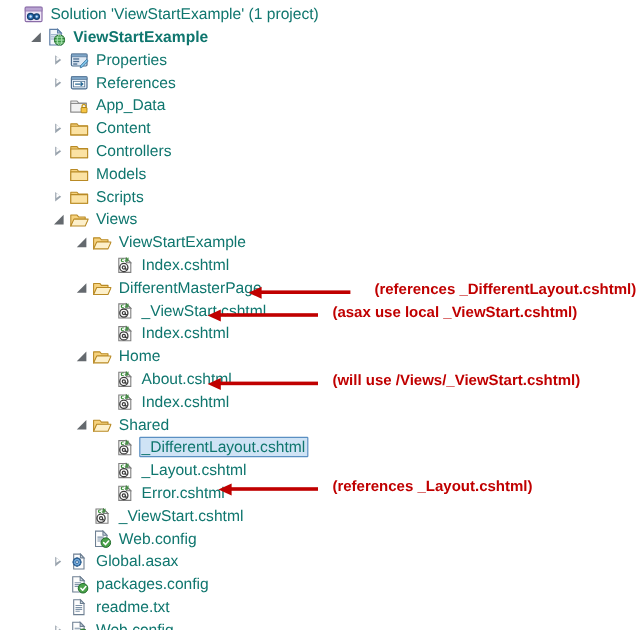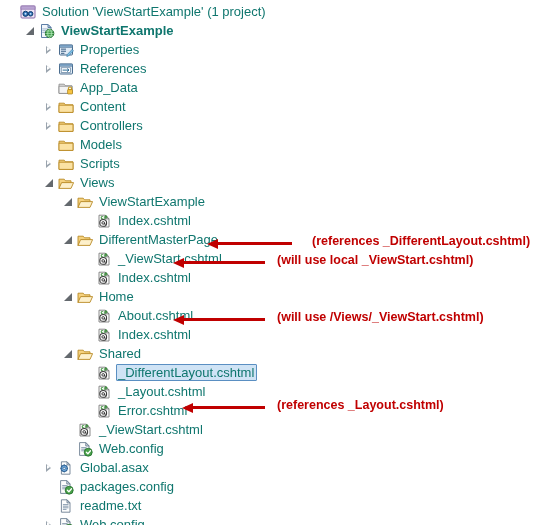--- a/index.html
+++ b/index.html
@@ -482,21 +482,21 @@
 <div id="annotations">
     <div class="arrow" style="left: 207px; top: 238px; width: 85px;">
       <div class="head"></div>
       <div class="shaft" style="width: 76px;"></div>
     </div>
     <div class="anno" style="left: 300px; top: 234px; margin-left: 12px;">(references _DifferentLayout.cshtml)</div>
     <div class="arrow" style="left: 173px; top: 257px; width: 92px;">
       <div class="head"></div>
       <div class="shaft" style="width: 83px;"></div>
     </div>
-    <div class="anno" style="left: 277px; top: 253px;">(will use local _ViewStart.cshtml)</div>
+    <div class="anno" style="left: 277px; top: 253px;">(asax use local _ViewStart.cshtml)</div>
     <div class="arrow" style="left: 173px; top: 314px; width: 92px;">
       <div class="head"></div>
       <div class="shaft" style="width: 83px;"></div>
     </div>
     <div class="anno" style="left: 277px; top: 310px;">(will use /Views/_ViewStart.cshtml)</div>
     <div class="arrow" style="left: 182px; top: 402px; width: 83px;">
       <div class="head"></div>
       <div class="shaft" style="width: 74px;"></div>
     </div>
     <div class="anno" style="left: 277px; top: 398px;">(references _Layout.cshtml)</div>

